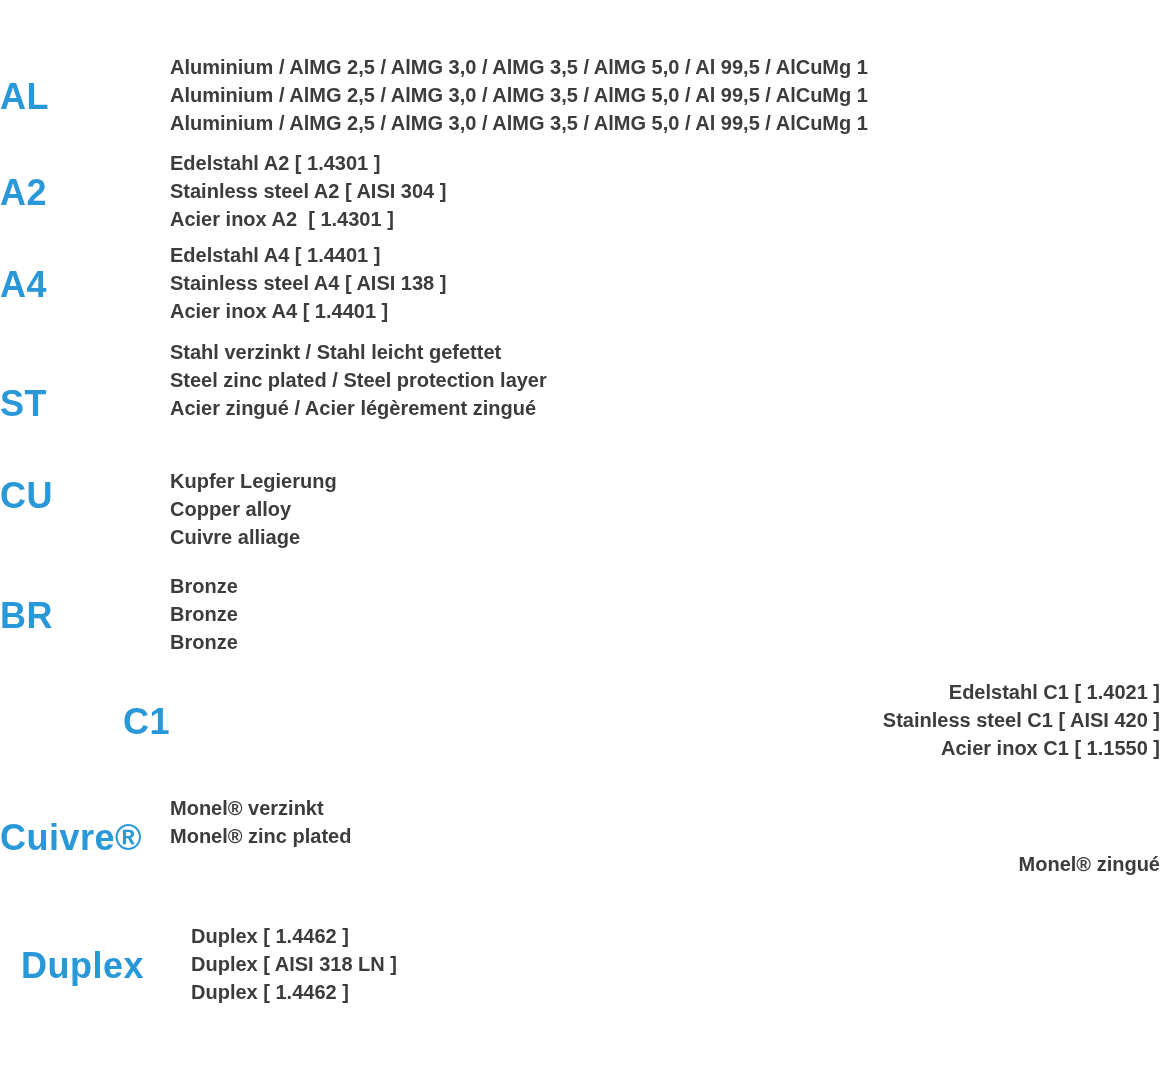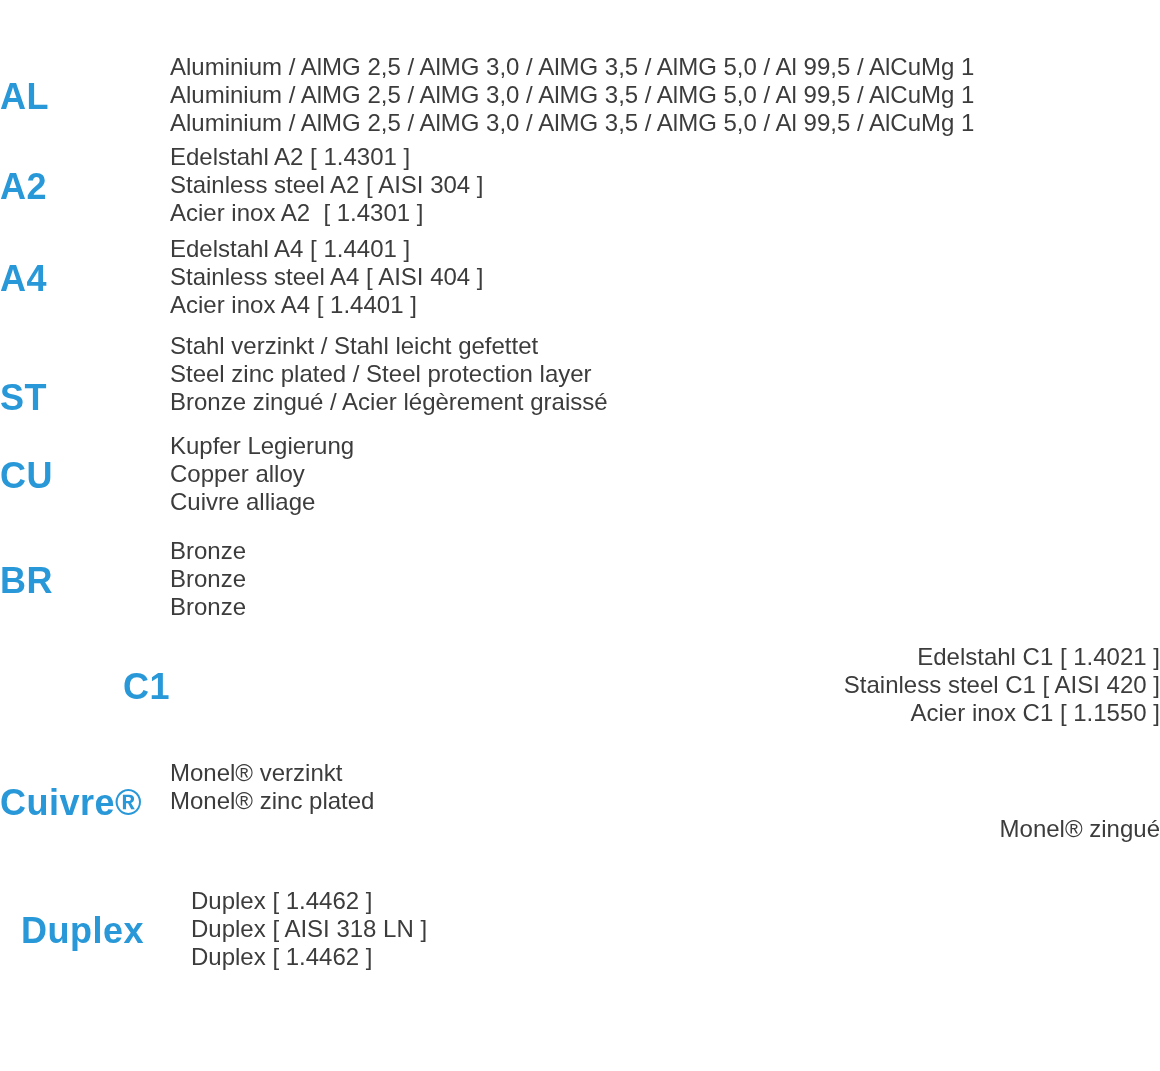--- a/index.html
+++ b/index.html
@@ -18,27 +18,28 @@
     box-sizing: border-box;
     padding-left: 0;
     font-size: 36px;
     font-weight: bold;
     line-height: 1;
     letter-spacing: 0.5px;
     margin-top: 3px;
   }
   .lines { flex: 1 1 auto; }
   .line {
-    font-size: 24px;
+    font-size: 20px;
     line-height: 28px;
     white-space: pre;
+    font-weight: bold;
   }
   
   .m0 { margin-top: 53px; }
-  .m1 { margin-top: 6px; }
+  .m1 { margin-top: 12px; }
   .m2 { margin-top: 8px; justify-content: center; }
   .m3 { margin-top: 13px; align-items: flex-end; }
   .m4 { margin-top: 16px; }
   .m5 { margin-top: 21px; }
   .m6 { margin-top: 22px; text-align: right; }
   .m7 { margin-top: 32px; }
   .m8 { margin-top: 44px; }
 </style>
 </head>
 <body>
@@ -60,38 +61,38 @@
       <div class="line" style="color: rgb(60, 60, 60);">Edelstahl A2 [ 1.4301 ]</div>
       <div class="line" style="color: rgb(60, 60, 60);">Stainless steel A2 [ AISI 304 ]</div>
       <div class="line" style="color: rgb(60, 60, 60);">Acier inox A2  [ 1.4301 ]</div>
     </div>
   </div>
 
   <div class="row m2">
     <div class="code" style="color: rgb(40, 152, 216);">A4</div>
     <div class="lines">
       <div class="line" style="color: rgb(60, 60, 60);">Edelstahl A4 [ 1.4401 ]</div>
-      <div class="line" style="color: rgb(60, 60, 60);">Stainless steel A4 [ AISI 404 ]</div>
+      <div class="line" style="color: rgb(60, 60, 60);">Stainless steel A4 [ AISI 138 ]</div>
       <div class="line" style="color: rgb(60, 60, 60);">Acier inox A4 [ 1.4401 ]</div>
     </div>
   </div>
 
   <div class="row m3">
     <div class="code" style="color: rgb(40, 152, 216);">ST</div>
     <div class="lines">
       <div class="line" style="color: rgb(60, 60, 60);">Stahl verzinkt / Stahl leicht gefettet</div>
       <div class="line" style="color: rgb(60, 60, 60);">Steel zinc plated / Steel protection layer</div>
-      <div class="line" style="color: rgb(60, 60, 60);">Bronze zingué / Acier légèrement graissé</div>
+      <div class="line" style="color: rgb(60, 60, 60);">Acier zingué / Acier légèrement zingué</div>
     </div>
   </div>
 
   <div class="row m4">
     <div class="code" style="color: rgb(40, 152, 216);">CU</div>
     <div class="lines">
-      <div class="line" style="color: rgb(60, 60, 60);">Kupfer Legierung</div>
+      <div class="line" style="color: rgb(60, 60, 60); margin-top: 29px;">Kupfer Legierung</div>
       <div class="line" style="color: rgb(60, 60, 60);">Copper alloy</div>
       <div class="line" style="color: rgb(60, 60, 60);">Cuivre alliage</div>
     </div>
   </div>
 
   <div class="row m5">
     <div class="code" style="color: rgb(40, 152, 216);">BR</div>
     <div class="lines">
       <div class="line" style="color: rgb(60, 60, 60);">Bronze</div>
       <div class="line" style="color: rgb(60, 60, 60);">Bronze</div>

